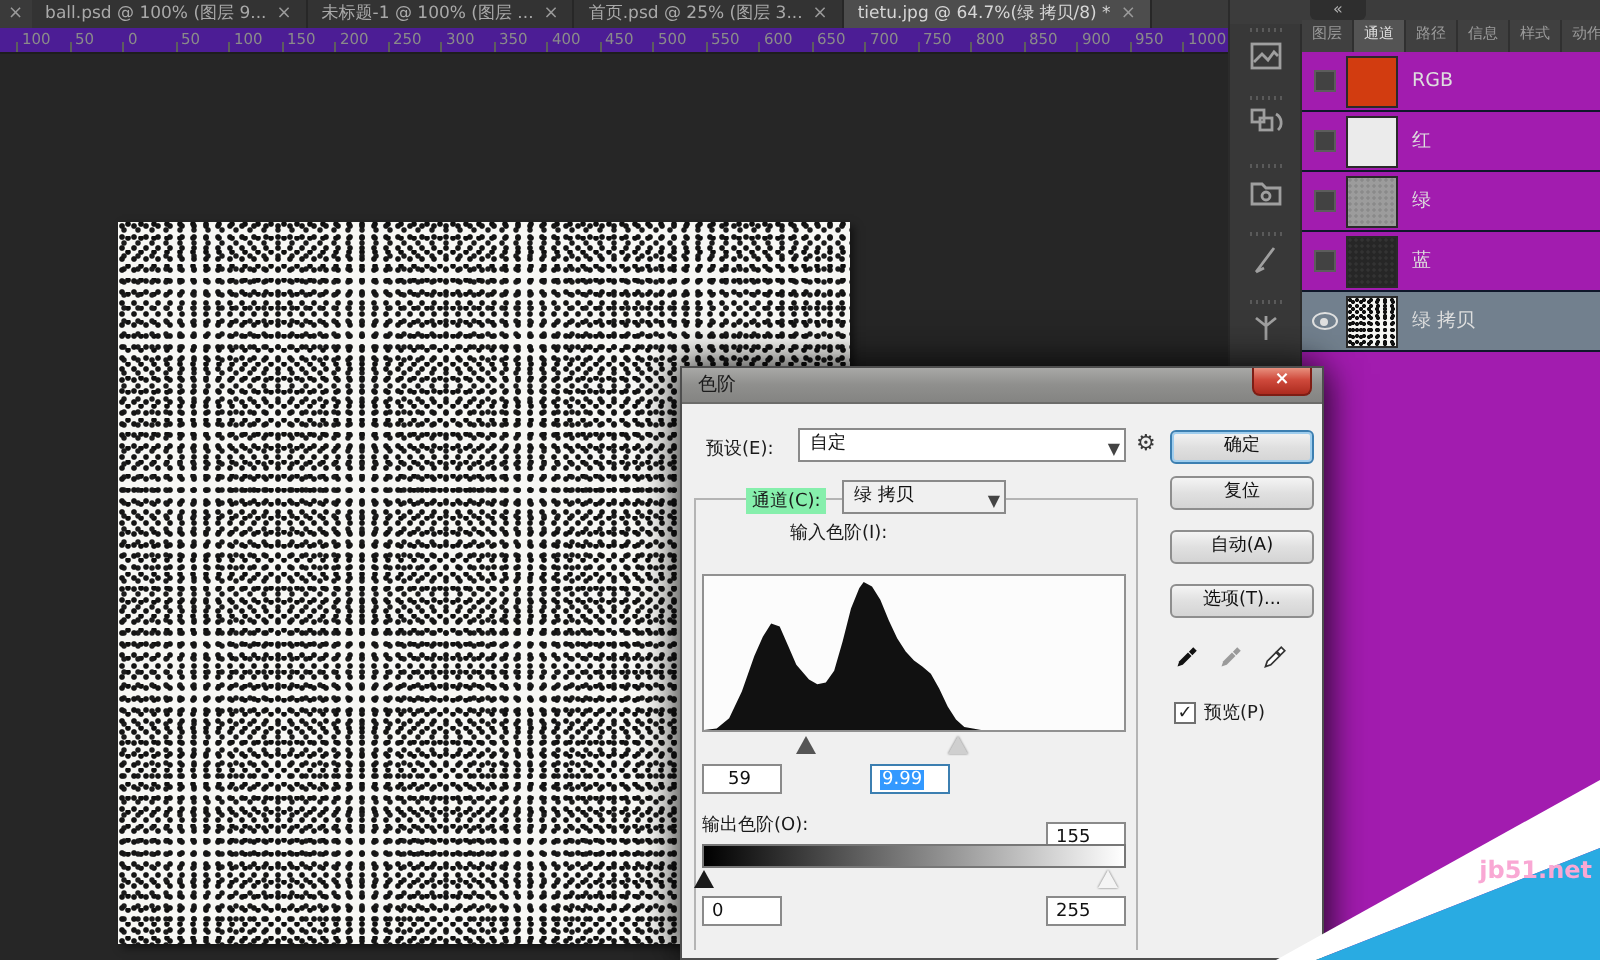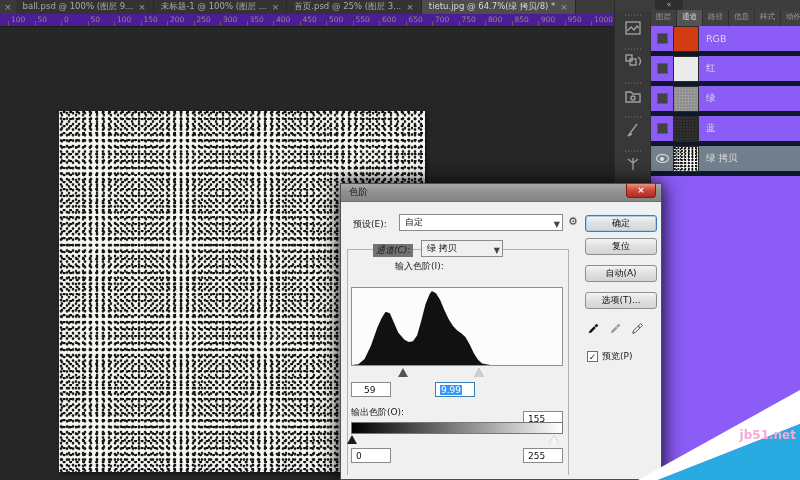--- a/index.html
+++ b/index.html
@@ -34,25 +34,25 @@
   
   .dock { position:absolute; left:614px; top:0; width:186px; height:480px; background:#3c3c3c; border-left:1px solid #2b2b2b; }
   .collapse { position:absolute; left:40px; top:0; width:28px; height:10px; background:#2e2e2e; border-radius:0 0 3px 3px; color:#b0b0b0; font-size:8px; text-align:center; line-height:9px; }
   .icon-strip { position:absolute; left:0; top:12px; width:36px; height:468px; background:#383838; border-right:1px solid #2d2d2d; }
   .strip-btn { width:36px; height:34px; display:flex; flex-direction:column; align-items:center; padding-top:2px; }
   .grip { width:16px; height:2px; margin-bottom:3px;
     background:repeating-linear-gradient(90deg,#5a5a5a 0 1px,transparent 1px 3px); }
   .strip-btn svg { width:18px; height:18px; }
   .strip-btn .sic { fill:none; stroke:#9f9f9f; stroke-width:1.4; }
 
-  .channels { position:absolute; left:36px; top:10px; width:150px; height:470px; background:#8b5cf6; }
+  .channels { position:absolute; left:36px; top:10px; width:150px; height:470px; background:#a21caf; }
   .panel-tabs { height:16px; background:#3c3c3c; display:flex; }
   .ptab { font-size:7.5px; color:#9b9b9b; padding:2px 5px 0; background:#404040; border-right:1px solid #303030; white-space:nowrap; }
   .ptab.active { background:#545454; color:#dcdcdc; }
-  .chan-row { height:30px; display:flex; align-items:center; border-bottom:5px solid #0f172a; }
+  .chan-row { height:30px; display:flex; align-items:center; border-bottom:1px solid #0f172a; }
   .chan-row.selected { background:#72808e; }
   .eye-cell { width:22px; display:flex; justify-content:center; }
   .eye-box { width:11px; height:11px; border:1px solid #5c5c5c; background:#424242; }
   .eye { width:13px; height:9px; border:1px solid #e0e0e0; border-radius:50%; position:relative; }
   .eye::after { content:''; position:absolute; left:3px; top:1.5px; width:4px; height:4px; background:#e0e0e0; border-radius:50%; }
   .thumb { width:26px; height:26px; border:1px solid #2a2a2a; margin-right:7px; }
   .thumb.red   { background:#d23c10; }
   .thumb.light { background:#ebebeb; }
   .thumb.gray  { background:#9c9c9c;
     background-image:radial-gradient(circle at 1px 1px,#8a8a8a .7px,rgba(0,0,0,0) 1px);
@@ -323,21 +323,21 @@
     <span class="arr">▼</span>
   </div>
   <span class="gearbtn" style="left:227px; top:31px;">⚙</span>
 
   <div class="btn default" style="top:31px;">确定</div>
   <div class="btn" style="top:54px;">复位</div>
   <div class="btn" style="top:81px;">自动(A)</div>
   <div class="btn" style="top:108px;">选项(T)...</div>
 
   <div class="groupbox"></div>
-  <span class="dlg-label" style="left:32px; top:60px; background:#737373; padding:0 3px;font-style:italic;">通道(C):</span>
+  <span class="dlg-label" style="left:32px; top:60px; background:#86efac; padding:0 3px;">通道(C):</span>
   <div class="combo" style="left:80px; top:56px; width:82px; background:#f0f0f0;">
     <span>绿 拷贝</span>
     <span class="arr">▼</span>
   </div>
 
   <span class="dlg-label" style="left:10px; top:76px;margin-left:44px;">输入色阶(I):</span>
   <div class="hist-box">
     <svg id="histsvg" viewBox="0 0 212 77" preserveAspectRatio="none">
         <polygon id="histpoly" fill="#111" points="0,77 0.0,77.0 6.4,76.3 12.7,71.1 19.1,57.8 25.4,40.0 29.7,30.4 33.9,23.7 38.2,25.2 42.4,34.8 46.6,44.4 53.0,51.8 57.2,54.1 61.5,53.3 65.7,47.4 70.0,32.6 74.2,16.3 78.4,6.0 80.6,3.0 84.8,5.2 89.0,11.9 93.3,22.2 97.5,31.1 101.8,37.8 106.0,42.2 110.2,45.2 114.5,48.9 118.7,56.3 123.0,65.2 127.2,71.8 131.4,75.5 135.7,76.3 139.9,77.0 212.0,77.0 212,77"></polygon>
       </svg>

